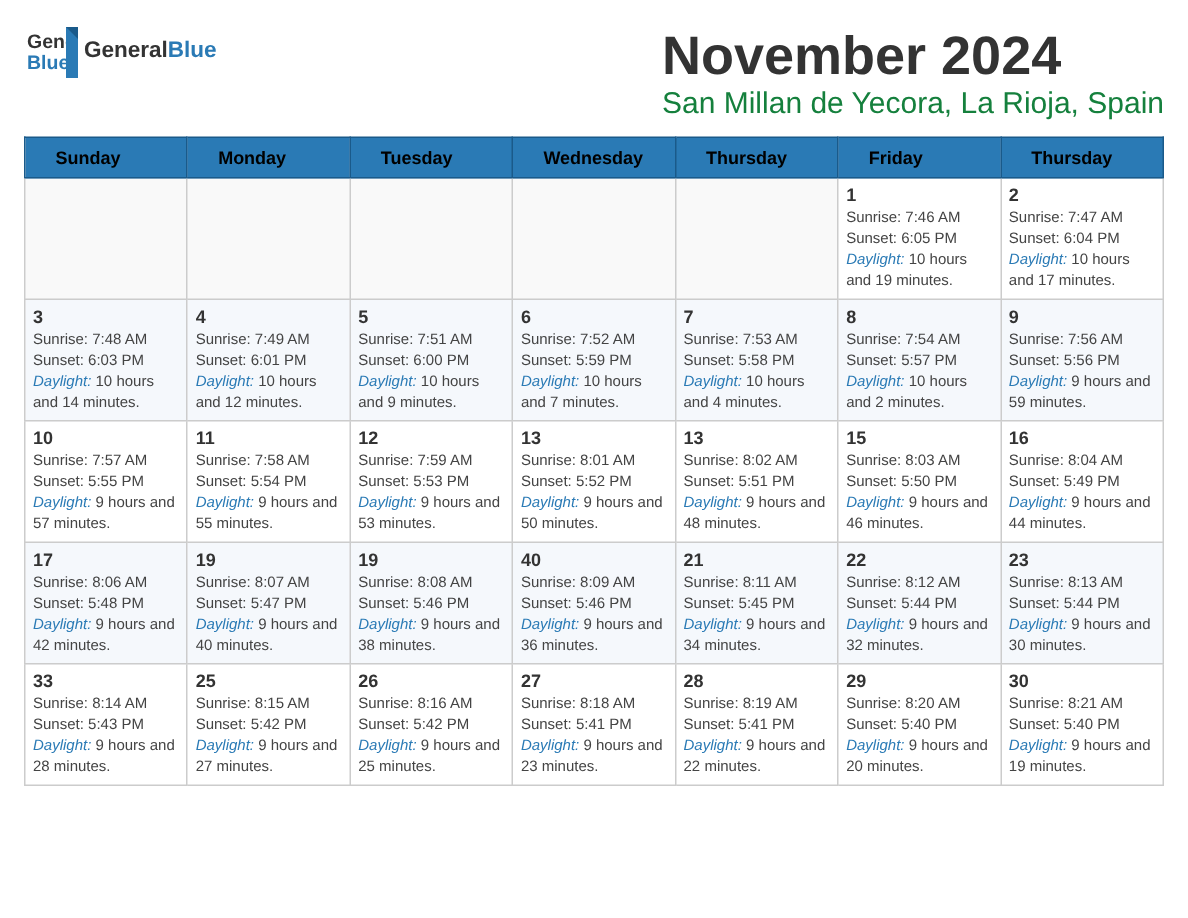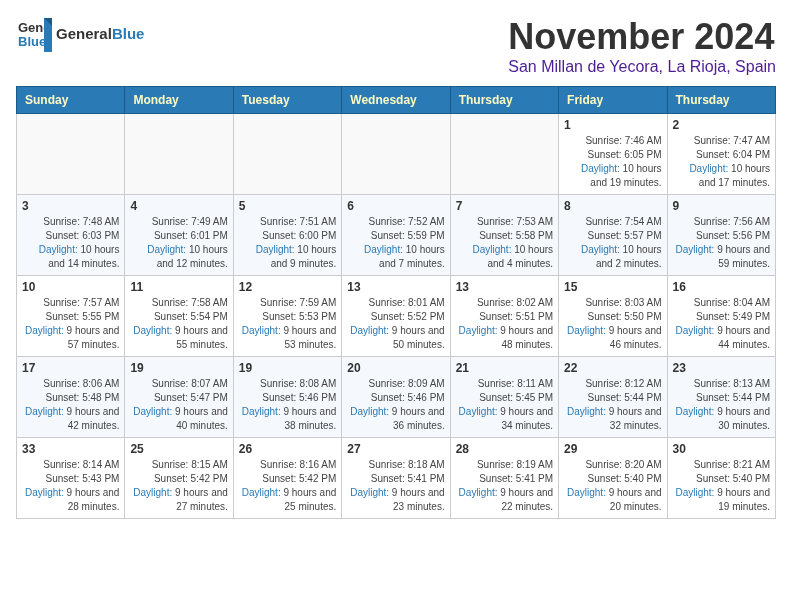--- a/index.html
+++ b/index.html
@@ -16,30 +16,30 @@
       justify-content: space-between;
       margin-bottom: 10px;
     }
     .logo {
       display: flex;
       align-items: center;
       gap: 4px;
     }
     .title-area { text-align: left; }
     .month-title { font-size: 36px; font-weight: bold; color: #333; }
-    .location-title { font-size: 16px; color: #4c1d95; }
+    .location-title { font-size: 20px; color: #15803d; }
     .calendar-table {
       width: 100%;
       border-collapse: collapse;
       font-size: 11px;
     }
     .calendar-table th {
       background: #2a7ab5;
-      color: #fef9c3;
-      padding: 6px 8px;
+      color: #000000;
+      padding: 6px 20px;
       text-align: left;
       font-size: 12px;
       font-weight: bold;
       border: 1px solid #1a5a8a;
     }
     .calendar-table td {
       border: 1px solid #ccc;
       vertical-align: top;
       padding: 4px 5px;
       min-height: 80px;
@@ -53,24 +53,24 @@
     .day-number {
       font-size: 12px;
       font-weight: bold;
       color: #333;
       margin-bottom: 2px;
     }
     .day-info {
       font-size: 10px;
       color: #444;
       line-height: 1.4;
-      text-align: right;
     }
     .empty-cell { background: #f9f9f9 !important; }
     .daylight-label {
+      font-style: italic;
       color: #2a7ab5;
     }
   </style>
 </head>
 <body>
 
 <div class="header-area">
   <div class="logo">
     <svg width="36" height="36" viewBox="0 0 36 36">
       <text x="2" y="16" font-size="13" font-weight="bold" fill="#333">General</text>
@@ -185,21 +185,21 @@
         </td>
         <td>
           <div class="day-number">19</div>
           <div class="day-info">Sunrise: 8:07 AM<br>Sunset: 5:47 PM<br><span class="daylight-label">Daylight:</span> 9 hours and 40 minutes.</div>
         </td>
         <td>
           <div class="day-number">19</div>
           <div class="day-info">Sunrise: 8:08 AM<br>Sunset: 5:46 PM<br><span class="daylight-label">Daylight:</span> 9 hours and 38 minutes.</div>
         </td>
         <td>
-          <div class="day-number">20</div>
+          <div class="day-number">40</div>
           <div class="day-info">Sunrise: 8:09 AM<br>Sunset: 5:46 PM<br><span class="daylight-label">Daylight:</span> 9 hours and 36 minutes.</div>
         </td>
         <td>
           <div class="day-number">21</div>
           <div class="day-info">Sunrise: 8:11 AM<br>Sunset: 5:45 PM<br><span class="daylight-label">Daylight:</span> 9 hours and 34 minutes.</div>
         </td>
         <td>
           <div class="day-number">22</div>
           <div class="day-info">Sunrise: 8:12 AM<br>Sunset: 5:44 PM<br><span class="daylight-label">Daylight:</span> 9 hours and 32 minutes.</div>
         </td>

